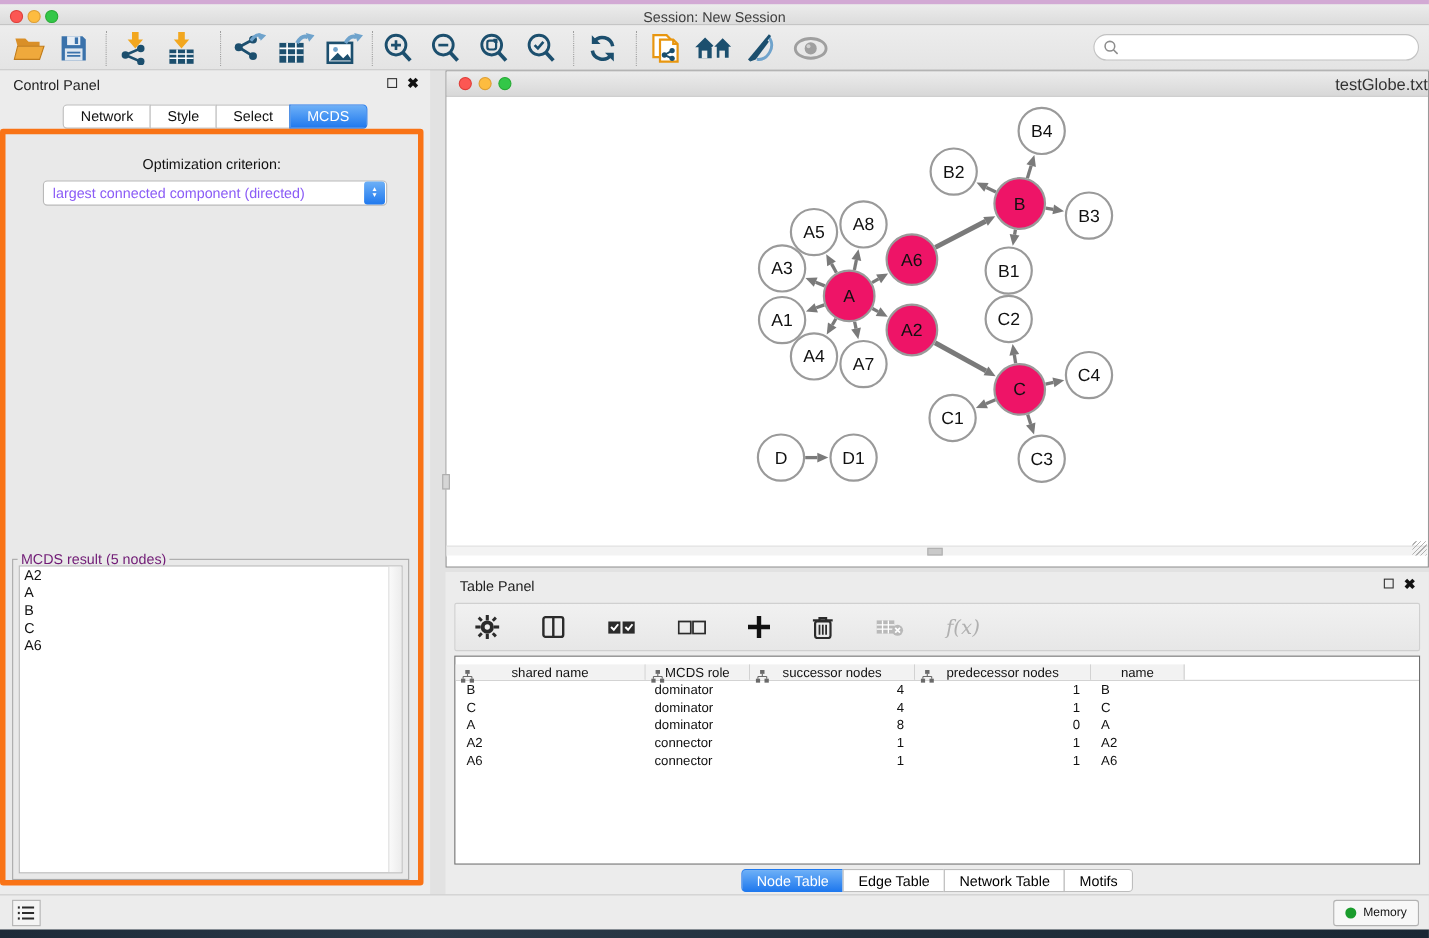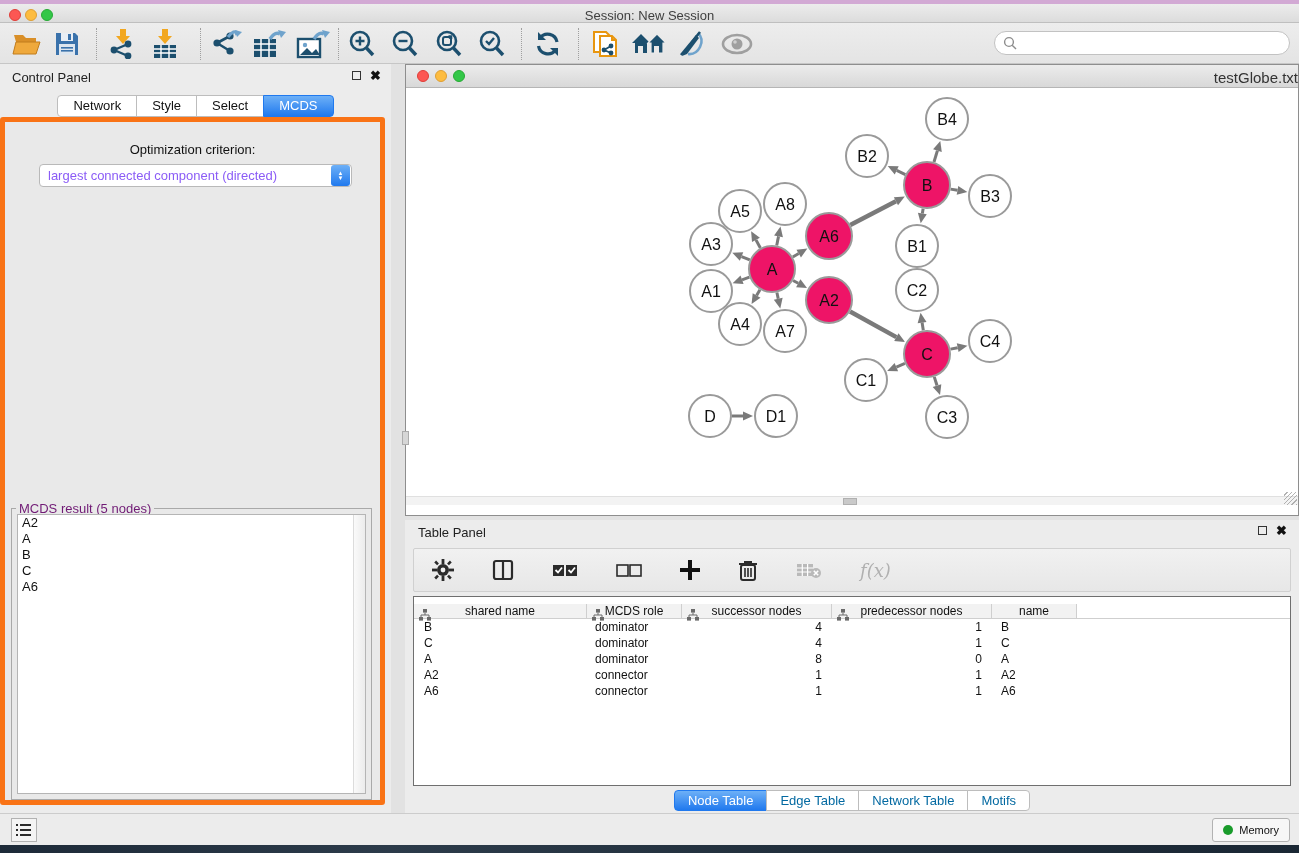--- a/index.html
+++ b/index.html
@@ -92,21 +92,21 @@
   .dt-cell { font-size:12px; color:#111; line-height:16px; white-space:nowrap; overflow:hidden; }
   .c0{ width:173px; padding-left:10px; }
   .c1{ width:95px;  padding-left:8px; }
   .c2{ width:150px; text-align:right; padding-right:10px; }
   .c3{ width:160px; text-align:right; padding-right:10px; }
   .c4{ width:85px;  padding-left:9px; }
   .dt-hcell.c0,.dt-hcell.c1,.dt-hcell.c2,.dt-hcell.c3,.dt-hcell.c4 { padding:0; text-align:center; }
 
   .tp-tabs { position:absolute; top:270px; width:100%; display:flex; justify-content:center; }
   .tp-tab { height:21px; padding:0 13px; font-size:13px; line-height:19px; background:#fff;
-    border:1px solid #bdbdbd; margin-left:-1px; color:#0369a1; }
+    border:1px solid #bdbdbd; margin-left:-1px; color:#000000; }
   .tp-tab:first-child { border-radius:4px 0 0 4px; margin-left:0; }
   .tp-tab:last-child { border-radius:0 4px 4px 0; }
   .tp-tab.active { background:linear-gradient(#6db0f7,#2079ee); color:#fff; border-color:#2079ee; }
 
   
   .status-bar { position:absolute; top:813px; left:0; width:100%; height:32px; background:#ececec; border-top:1px solid #cccccc; }
   .list-btn { position:absolute; left:11px; top:4px; width:26px; height:24px; background:#f4f4f4;
     border:1px solid #b2b2b2; display:flex; align-items:center; justify-content:center; }
   .memory-btn { position:absolute; right:9px; top:4px; height:24px; padding:0 10px; background:#f7f7f7;
     border:1px solid #b2b2b2; border-radius:3px; font-size:11px; color:#111;

